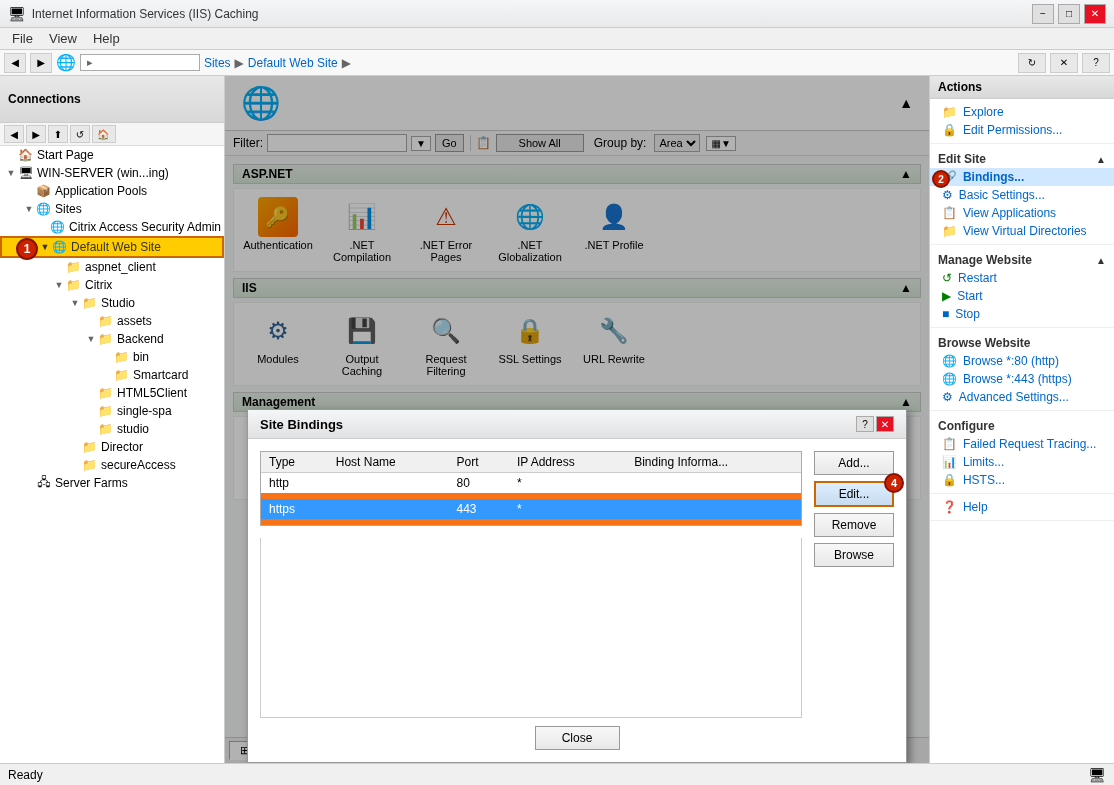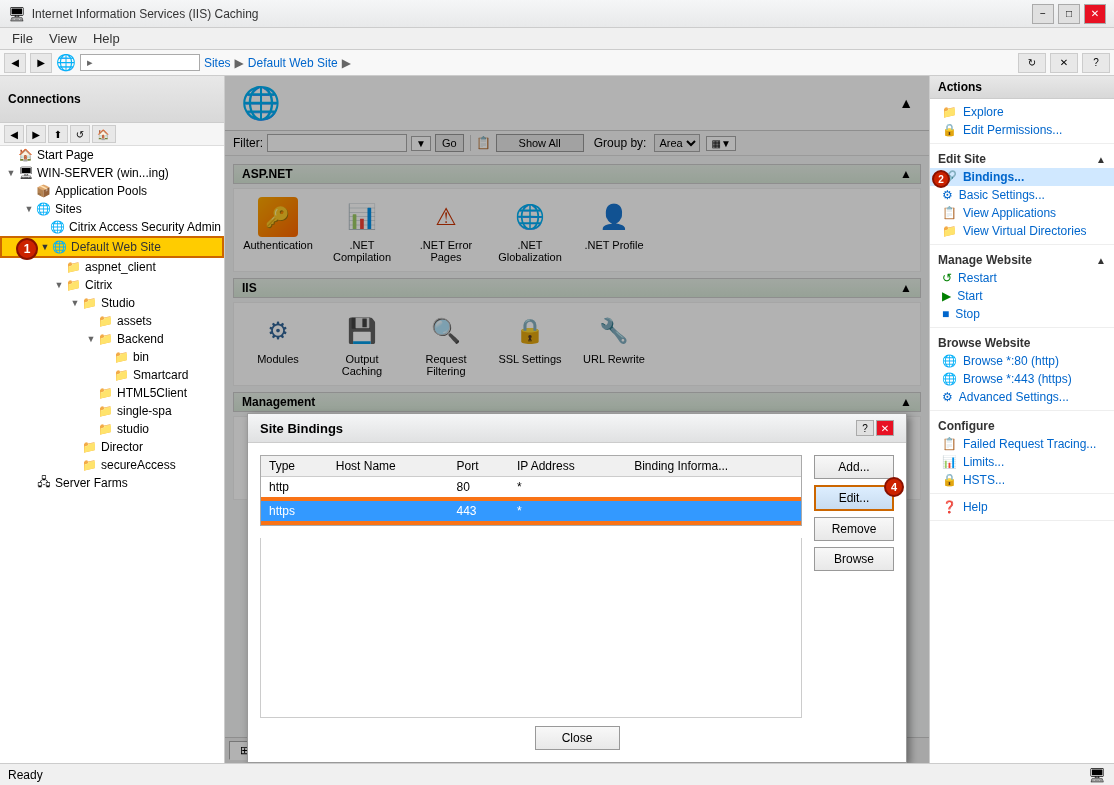--- a/index.html
+++ b/index.html
@@ -74,21 +74,21 @@
     .dialog-overlay { position: absolute; top: 0; left: 0; right: 0; bottom: 0; background: rgba(0,0,0,0.3); display: flex; align-items: flex-end; justify-content: center; z-index: 100; }
     .dialog { background: white; border: 1px solid #999; box-shadow: 3px 3px 8px rgba(0,0,0,0.4); width: 660px; }
     .dialog-title { background: linear-gradient(to bottom, #f5f6f7, #e0e1e2); padding: 6px 12px; display: flex; justify-content: space-between; align-items: center; border-bottom: 1px solid #ccc; }
     .dialog-title-text { font-size: 13px; font-weight: bold; }
     .dialog-title-controls { display: flex; gap: 2px; }
     .dialog-close { width: 18px; height: 16px; background: #e0e0e0; border: 1px solid #aaa; font-size: 10px; cursor: pointer; display: flex; align-items: center; justify-content: center; }
     .dialog-body { padding: 12px; }
     .dialog-table-container { border: 1px solid #aaa; margin-bottom: 12px; }
     .dialog-table { width: 100%; border-collapse: collapse; }
     .dialog-table th { background: #f0f0f0; border-bottom: 1px solid #ccc; padding: 3px 8px; text-align: left; font-size: 12px; font-weight: normal; }
-    .dialog-table td { padding: 3px 8px; font-size: 12px; border-bottom: 4px solid #f97316; }
+    .dialog-table td { padding: 3px 8px; font-size: 12px; border-bottom: 6px solid #f97316; }
     .dialog-table tr.selected td { background: #3399ff; color: white; }
     .dialog-table tr.http-row td { }
     .dialog-buttons { display: flex; flex-direction: column; gap: 6px; margin-left: 12px; }
     .dialog-btn { width: 80px; padding: 4px 8px; font-size: 12px; border: 1px solid #999; background: linear-gradient(to bottom, #f8f8f8, #e8e8e8); cursor: pointer; text-align: center; }
     .dialog-btn.primary { background: linear-gradient(to bottom, #ddeeff, #c8dcf0); border-color: #5599cc; }
     .dialog-content-row { display: flex; align-items: flex-start; }
     .dialog-table-wrapper { flex: 1; }
     .dialog-footer { display: flex; justify-content: center; margin-top: 8px; }
 
     

